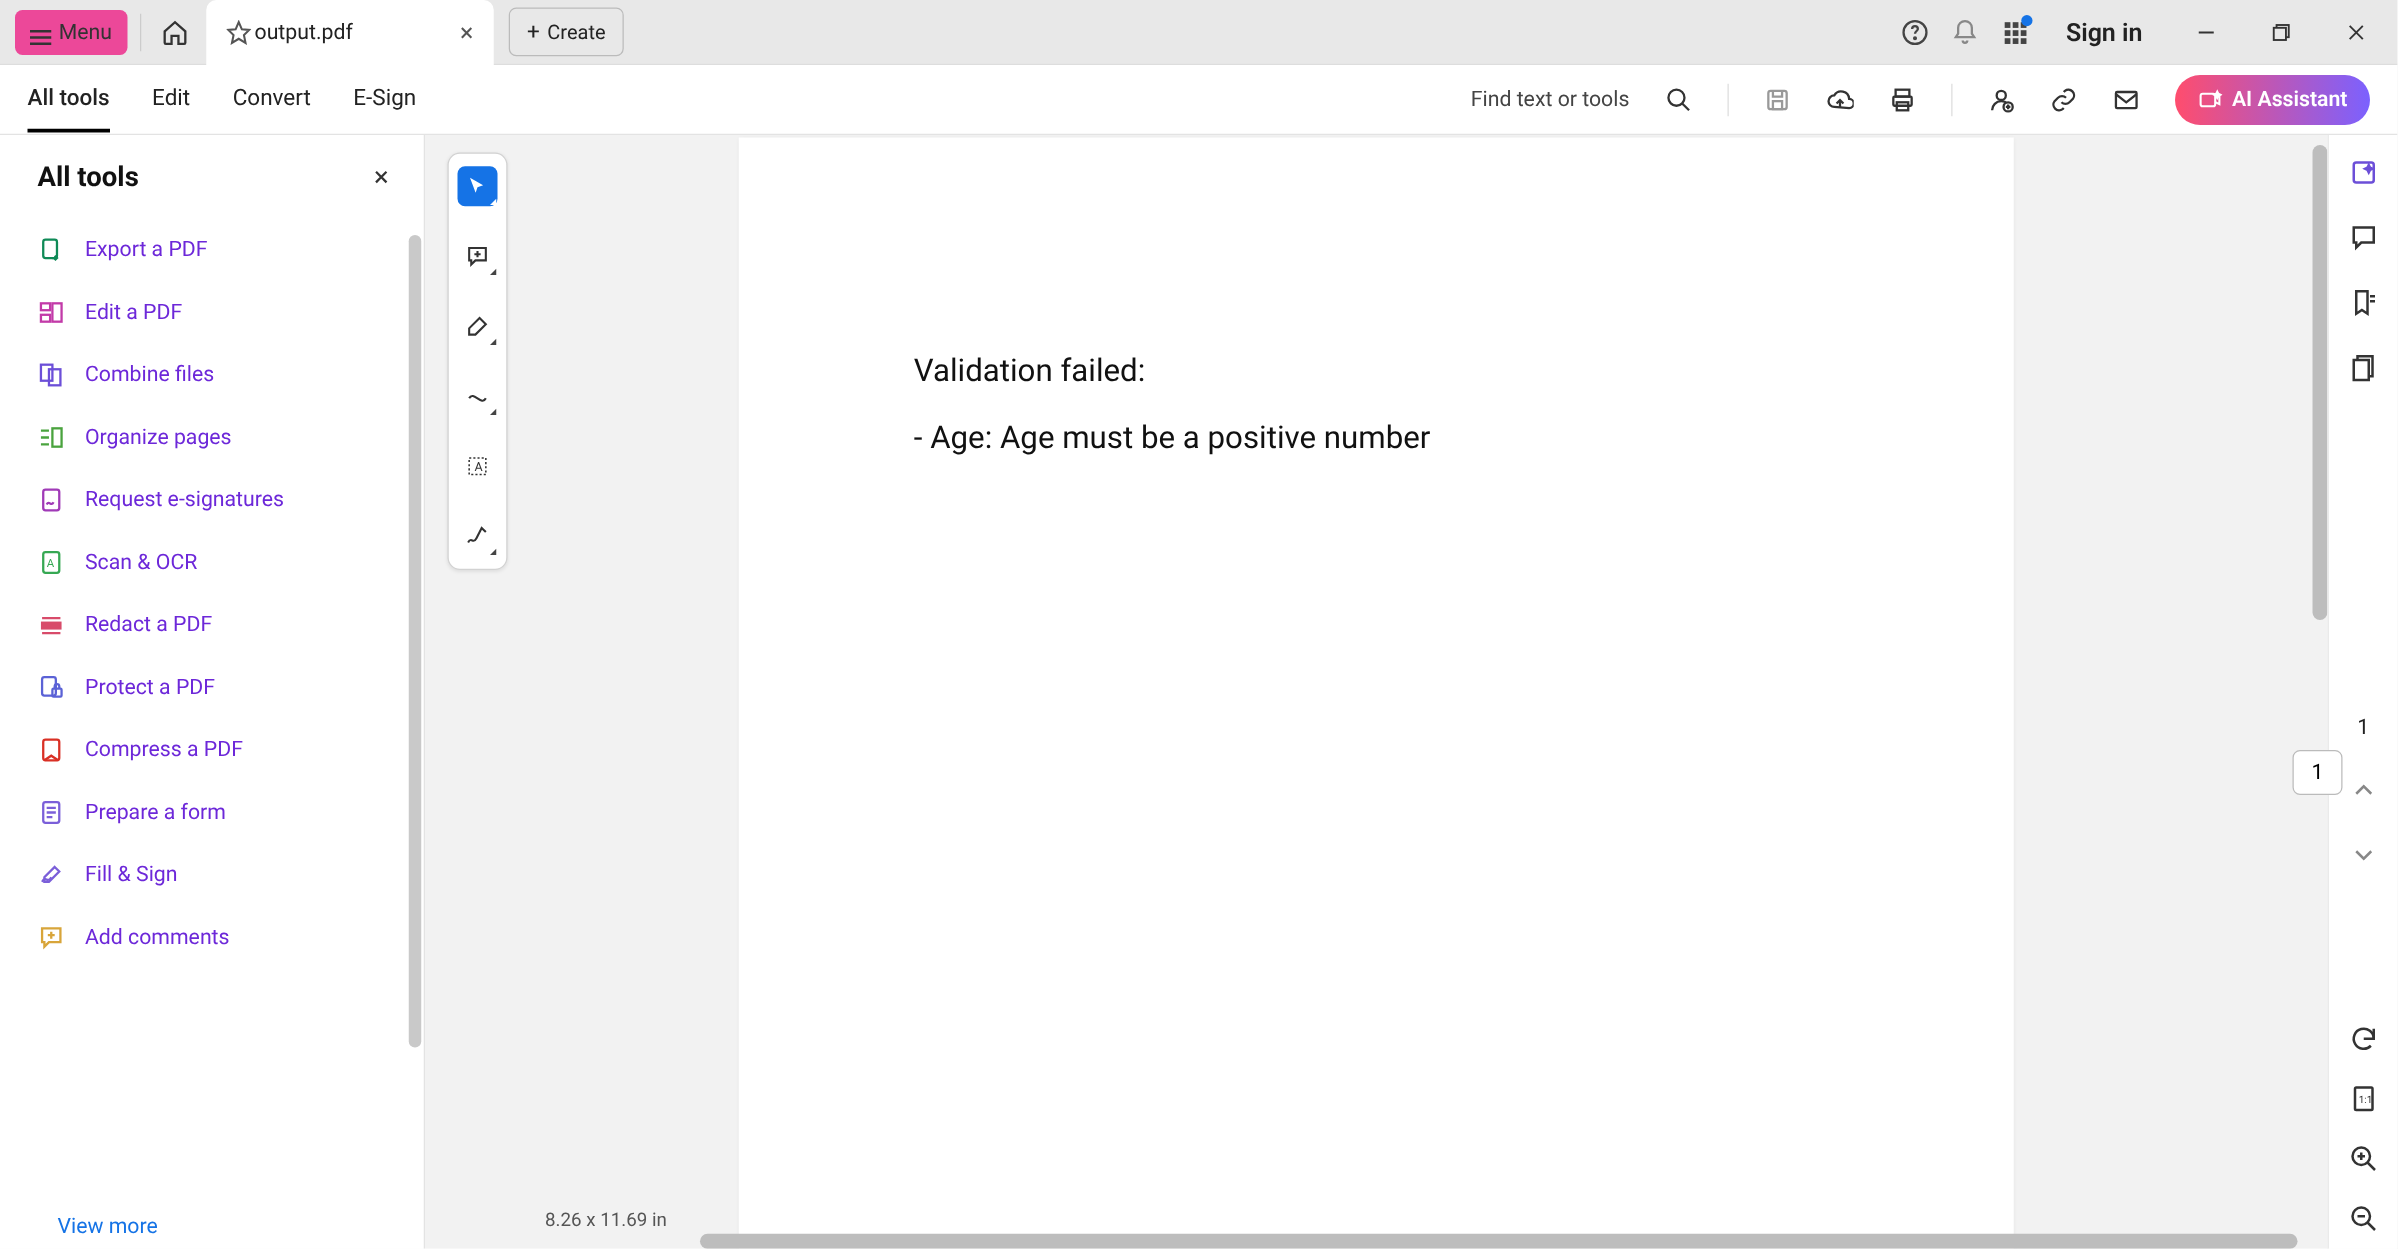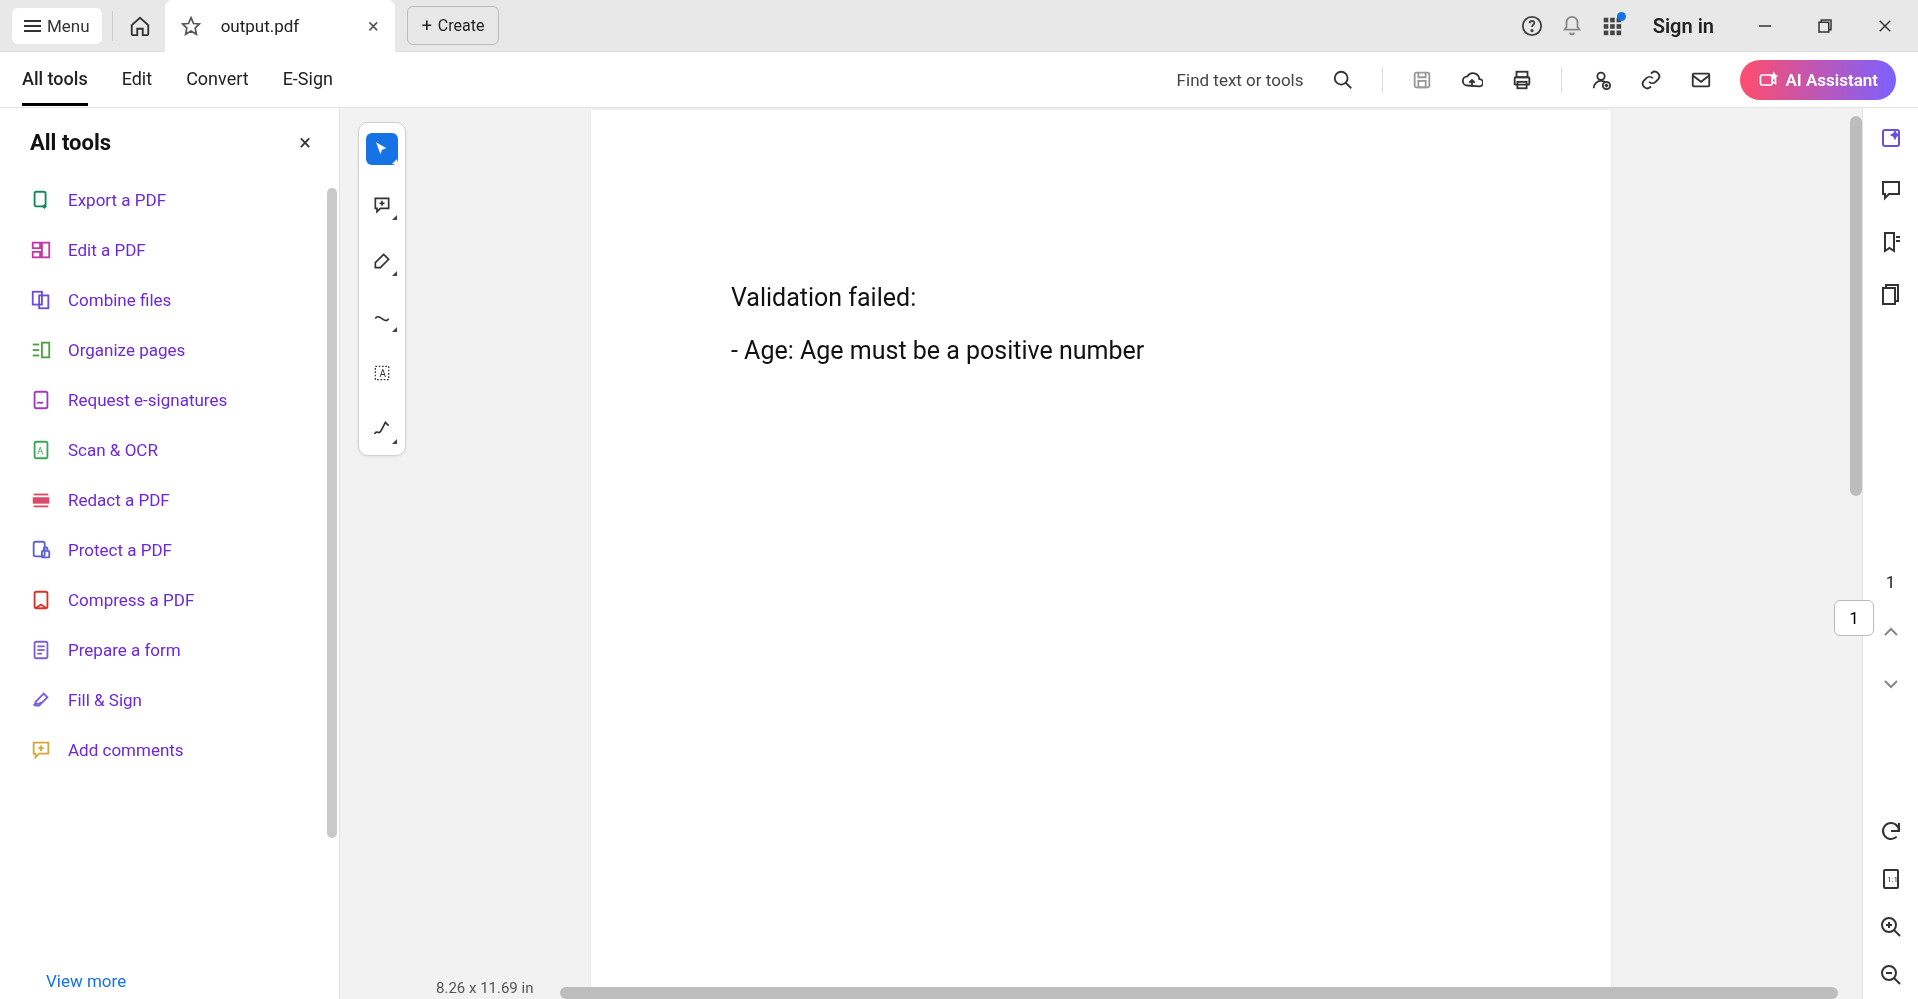--- a/index.html
+++ b/index.html
@@ -1,25 +1,25 @@
 <!DOCTYPE html>
 <html><head>
 <meta charset="utf-8">
 <style>
 * { margin: 0; padding: 0; box-sizing: border-box; font-family: -apple-system, BlinkMacSystemFont, "Segoe UI", Roboto, sans-serif; }
 body { width: 1918px; height: 999px; background: #ffffff; overflow: hidden; position: relative; }
 
 
 .titlebar { height: 52px; background: #e8e8e8; display: flex; align-items: center; padding: 0 12px; border-bottom: 1px solid #ddd; }
-.menu-btn { display: flex; align-items: center; gap: 6px; padding: 8px 12px; background: #ffffff; border-radius: 6px; cursor: pointer; font-size: 17px; color: #333; }
+.menu-btn { display: flex; align-items: flex-end; gap: 6px; padding: 8px 12px; background: #ec4899; border-radius: 6px; cursor: pointer; font-size: 17px; color: #333; }
 .menu-btn .bars { display: flex; flex-direction: column; gap: 3px; }
 .menu-btn .bars span { width: 17px; height: 2px; background: #333; }
 .titlebar-sep { width: 1px; height: 30px; background: #ccc; margin: 0 10px; }
 .home-icon { width: 22px; height: 22px; margin: 0 6px; cursor: pointer; }
-.tab { display: flex; align-items: center; gap: 20px; background: #ffffff; padding: 0 16px; height: 52px; margin-left: 8px; border-radius: 8px 8px 0 0; min-width: 230px; }
+.tab { display: flex; align-items: center; gap: 3px; background: #ffffff; padding: 0 16px; height: 52px; margin-left: 8px; border-radius: 8px 8px 0 0; min-width: 230px; }
 .tab .star { width: 20px; height: 20px; }
 .tab .title { font-size: 17px; color: #222; flex: 1; }
 .tab .close { font-size: 20px; color: #555; cursor: pointer; }
 .create-btn { display: flex; align-items: center; gap: 6px; padding: 8px 14px; background: #e8e8e8; border: 1px solid #bbb; border-radius: 6px; margin-left: 12px; cursor: pointer; font-size: 16px; color: #222; }
 .titlebar-spacer { flex: 1; }
 .titlebar-right { display: flex; align-items: center; gap: 18px; }
 .titlebar-right .icon-btn { width: 22px; height: 22px; cursor: pointer; color: #444; position: relative; }
 .signin { font-size: 20px; font-weight: 600; color: #222; cursor: pointer; margin: 0 12px; }
 .win-btn { width: 18px; height: 18px; cursor: pointer; color: #333; margin: 0 12px; }
 .blue-dot { position:absolute; top:-3px; right:-3px; width:9px; height:9px; background:#1573e6; border-radius:50%; }
@@ -56,21 +56,21 @@
 .float-toolbar { position: absolute; left: 18px; top: 14px; width: 48px; background: #fff; border: 1px solid #d2d2d2; border-radius: 10px; padding: 10px 0; display: flex; flex-direction: column; align-items: center; gap: 24px; box-shadow: 0 1px 3px rgba(0,0,0,.08); }
 .ft-item { width: 32px; height: 32px; cursor: pointer; display: flex; align-items: center; justify-content: center; border-radius: 6px; position: relative; }
 .ft-item.active { background: #1573e6; color: #fff; }
 .ft-corner { position:absolute; bottom:1px; right:1px; width:0; height:0; border-left:5px solid transparent; border-bottom:5px solid #444; }
 
 .page { margin: 0 auto; width: 1020px; background: #fff; margin-top: 2px; height: 100%; padding: 155px 140px; font-family: "Times New Roman", Georgia, serif; position: relative; box-shadow: 0 0 4px rgba(0,0,0,.06); }
 .page p.h { font-size: 25px; color: #111; margin-bottom: 24px; margin-top: 18px; }
 .page p.line { font-size: 25px; color: #111; }
 .page-scroll { position:absolute; right:0; top:8px; width:12px; height:380px; background:#bdbdbd; border-radius:6px; }
 
-.page-dim { position: absolute; bottom: 0; left: 90px; font-size: 15px; color: #555; background:#f2f2f2; padding:2px 6px; }
+.page-dim { position: absolute; bottom: 12px; left: 90px; font-size: 15px; color: #555; background:#f2f2f2; padding:2px 6px; }
 .hscroll { position:absolute; bottom:0; left:220px; right:24px; height:12px; background:#bdbdbd; border-radius:6px; }
 
 
 .rightrail { width: 56px; background: #fff; border-left: 1px solid #e3e3e3; display: flex; flex-direction: column; align-items: center; padding-top: 18px; gap: 28px; position:relative; }
 .rr-icon { width: 24px; height: 24px; cursor: pointer; color: #333; }
 .rr-gap { flex:1; }
 .pagebox { position:absolute; right:44px; top:492px; width:40px; height:36px; border:1px solid #bbb; border-radius:6px; background:#fff; display:flex; align-items:center; justify-content:center; font-size:17px; }
 .pagecount { font-size:17px; color:#222; }
 .rr-bottom { display:flex; flex-direction:column; gap:24px; align-items:center; margin-bottom:12px; }
 

